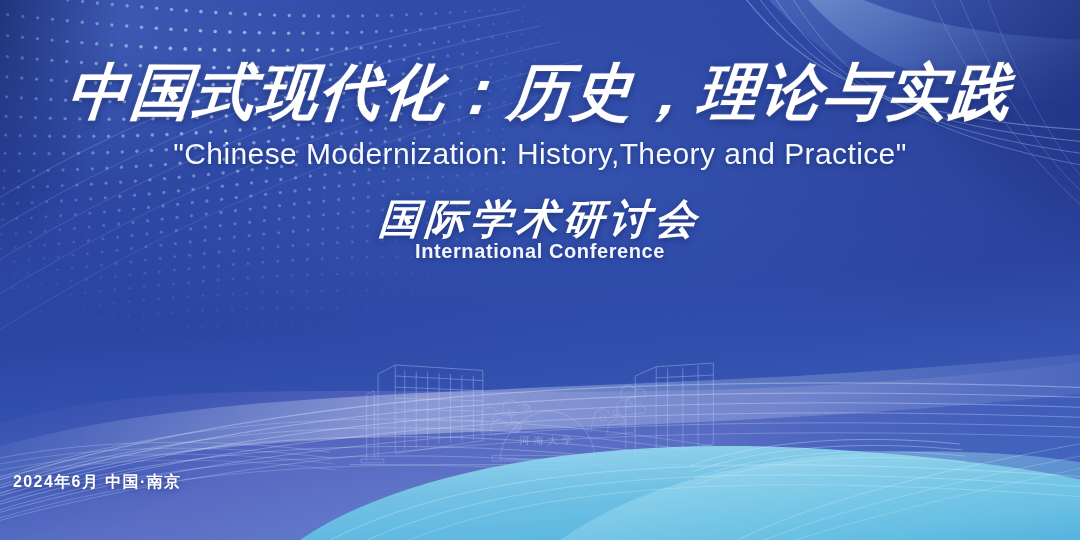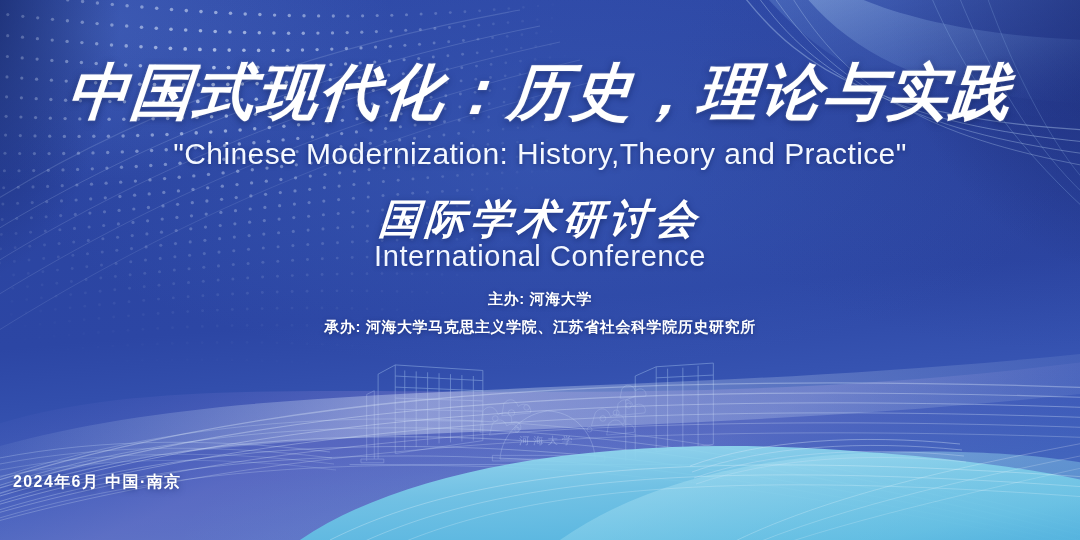--- a/index.html
+++ b/index.html
@@ -92,22 +92,22 @@
     font-style: italic;
     letter-spacing: 5px;
     color: #ffffff;
     white-space: nowrap;
     text-shadow: 0 2px 6px rgba(10,24,80,0.5);
     transform: skewX(-4deg);
   }
   .subtitle-en {
     position: absolute;
     top: 240px; left: 0; right: 0;
-    font-size: 29px;
-    font-weight: 400;
+    font-size: 20px;
+    font-weight: 700;
     letter-spacing: 0.6px;
     color: #f2f6ff;
     white-space: nowrap;
     text-shadow: 0 1px 5px rgba(10,24,80,0.45);
   }
   .org-host {
     position: absolute;
     top: 290px; left: 0; right: 0;
     font-size: 15px;
     font-weight: bold;
@@ -1321,19 +1321,17 @@
       <path d="M-20,474 C84,452 204,448 334,464" stroke-width="0.7"></path>
       <path d="M-20,480 C86,458 206,454 336,470" stroke-width="0.6"></path>
     </g>
   </svg>
 
   <div class="content">
     <div class="title-cn">中国式现代化：历史，理论与实践</div>
     <div class="title-en">"Chinese Modernization: History,Theory and Practice"</div>
     <div class="subtitle-cn">国际学术研讨会</div>
     <div class="subtitle-en">International Conference</div>
-    <div class="org-host">主办: 河海大学</div>
-    <div class="org-coh">承办: 河海大学马克思主义学院、江苏省社会科学院历史研究所</div>
   </div>
 
   <div class="footer-line">2024年6月  中国·南京</div>
 
 </div>
 
 </body></html>

